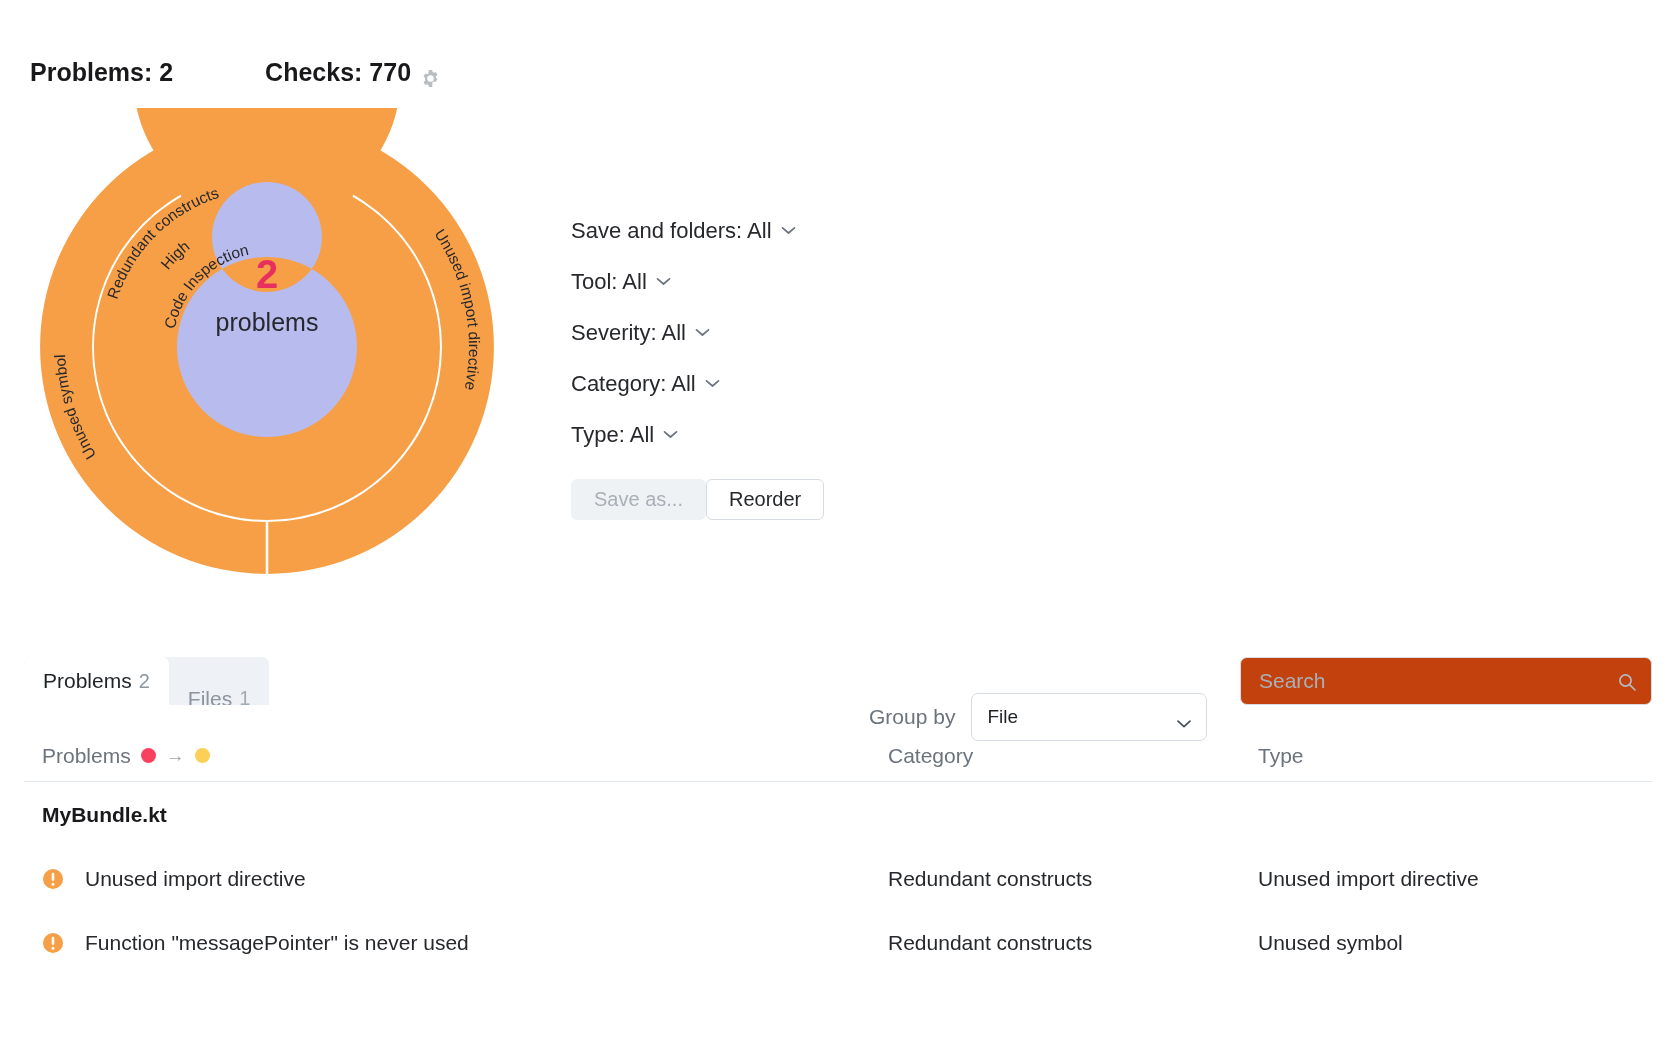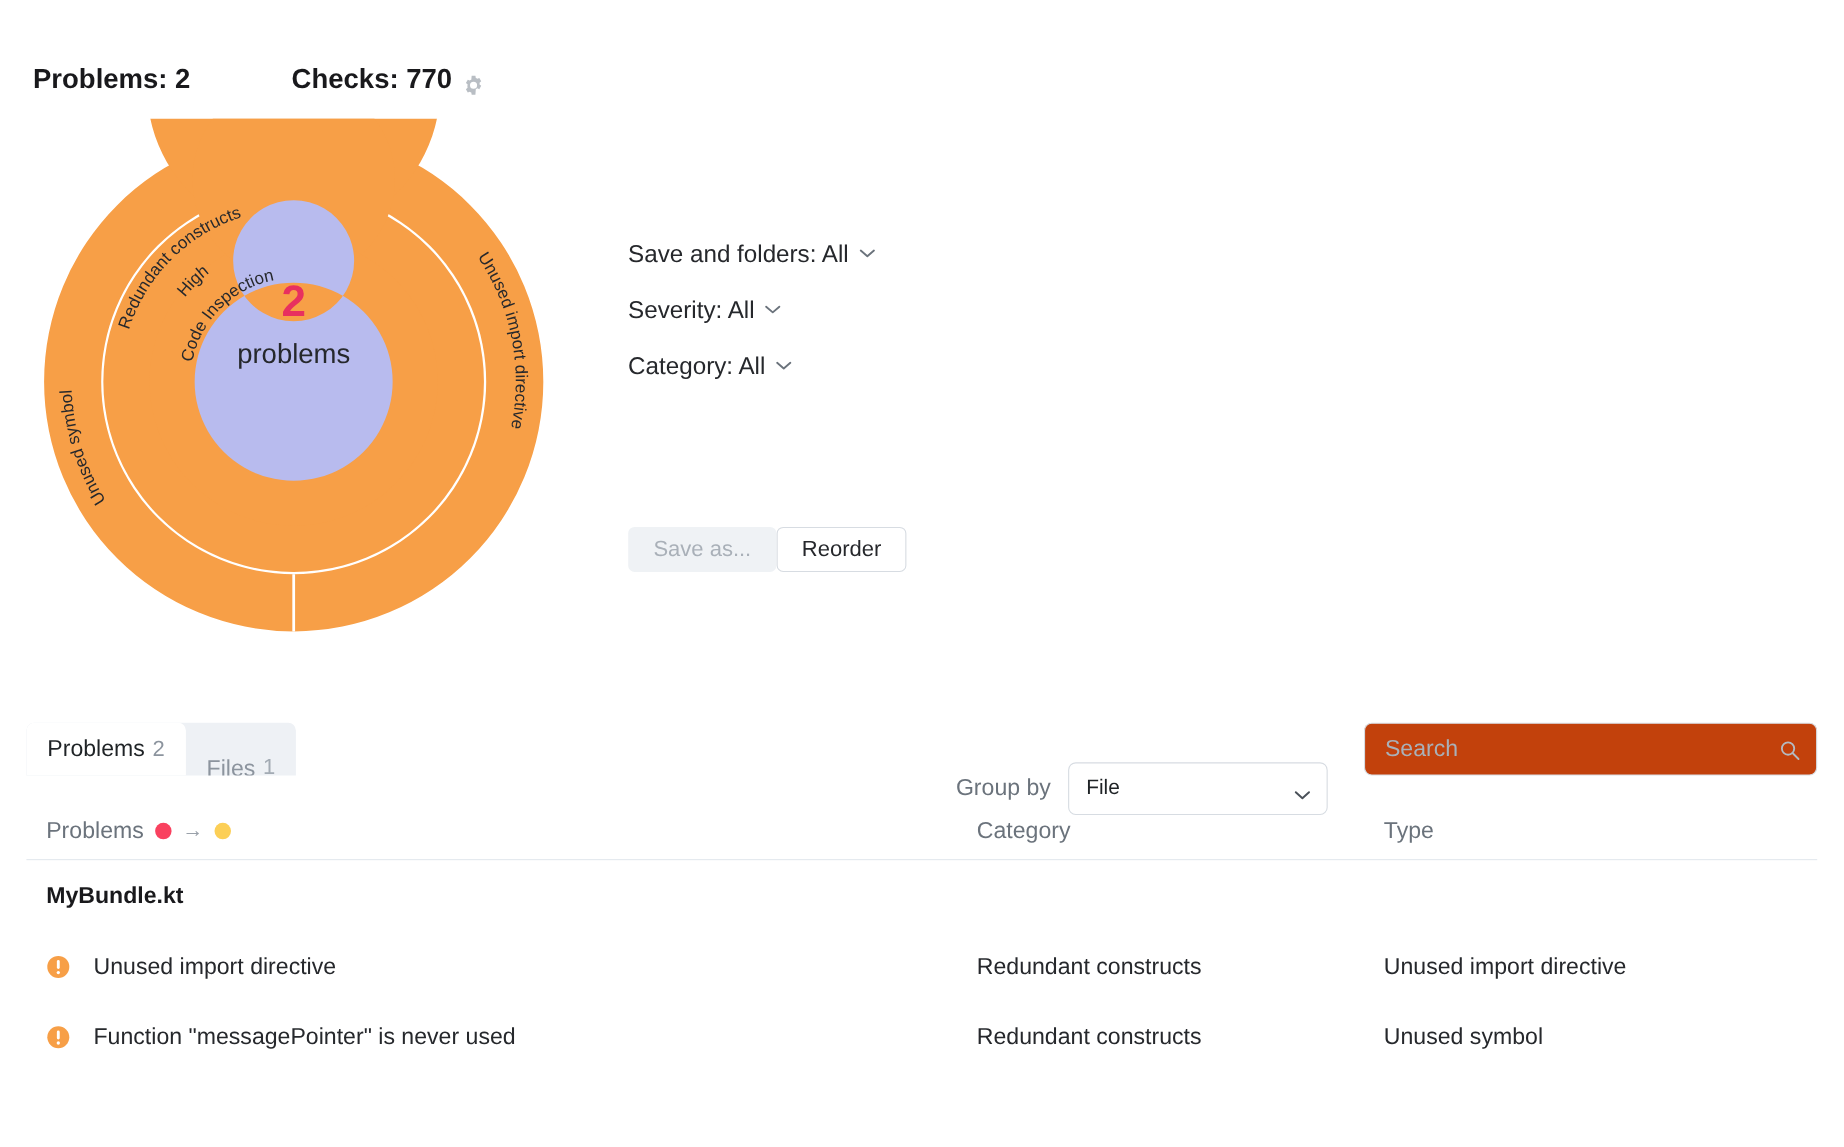--- a/index.html
+++ b/index.html
@@ -307,29 +307,45 @@
 <div class="filters">
   <div class="filter-row">
     <span>Save and folders: All</span>
     <span class="chev">
       <svg viewBox="0 0 15 9" width="15" height="9">
           <path d="M1.5 1.8 L7.5 7 L13.5 1.8" fill="none" stroke="#6b737c" stroke-width="1.7" stroke-linecap="round" stroke-linejoin="round"></path>
         </svg>
     </span>
   </div>
   <div class="filter-row">
+    <span>Tool: All</span>
+    <span class="chev">
+      <svg viewBox="0 0 15 9" width="15" height="9">
+          <path d="M1.5 1.8 L7.5 7 L13.5 1.8" fill="none" stroke="#6b737c" stroke-width="1.7" stroke-linecap="round" stroke-linejoin="round"></path>
+        </svg>
+    </span>
+  </div>
+  <div class="filter-row">
     <span>Severity: All</span>
     <span class="chev">
       <svg viewBox="0 0 15 9" width="15" height="9">
           <path d="M1.5 1.8 L7.5 7 L13.5 1.8" fill="none" stroke="#6b737c" stroke-width="1.7" stroke-linecap="round" stroke-linejoin="round"></path>
         </svg>
     </span>
   </div>
   <div class="filter-row">
     <span>Category: All</span>
+    <span class="chev">
+      <svg viewBox="0 0 15 9" width="15" height="9">
+          <path d="M1.5 1.8 L7.5 7 L13.5 1.8" fill="none" stroke="#6b737c" stroke-width="1.7" stroke-linecap="round" stroke-linejoin="round"></path>
+        </svg>
+    </span>
+  </div>
+  <div class="filter-row">
+    <span>Type: All</span>
     <span class="chev">
       <svg viewBox="0 0 15 9" width="15" height="9">
           <path d="M1.5 1.8 L7.5 7 L13.5 1.8" fill="none" stroke="#6b737c" stroke-width="1.7" stroke-linecap="round" stroke-linejoin="round"></path>
         </svg>
     </span>
   </div>
 </div>
 
 <div class="btn-row">
   <div class="btn btn-saveas">Save as...</div>

